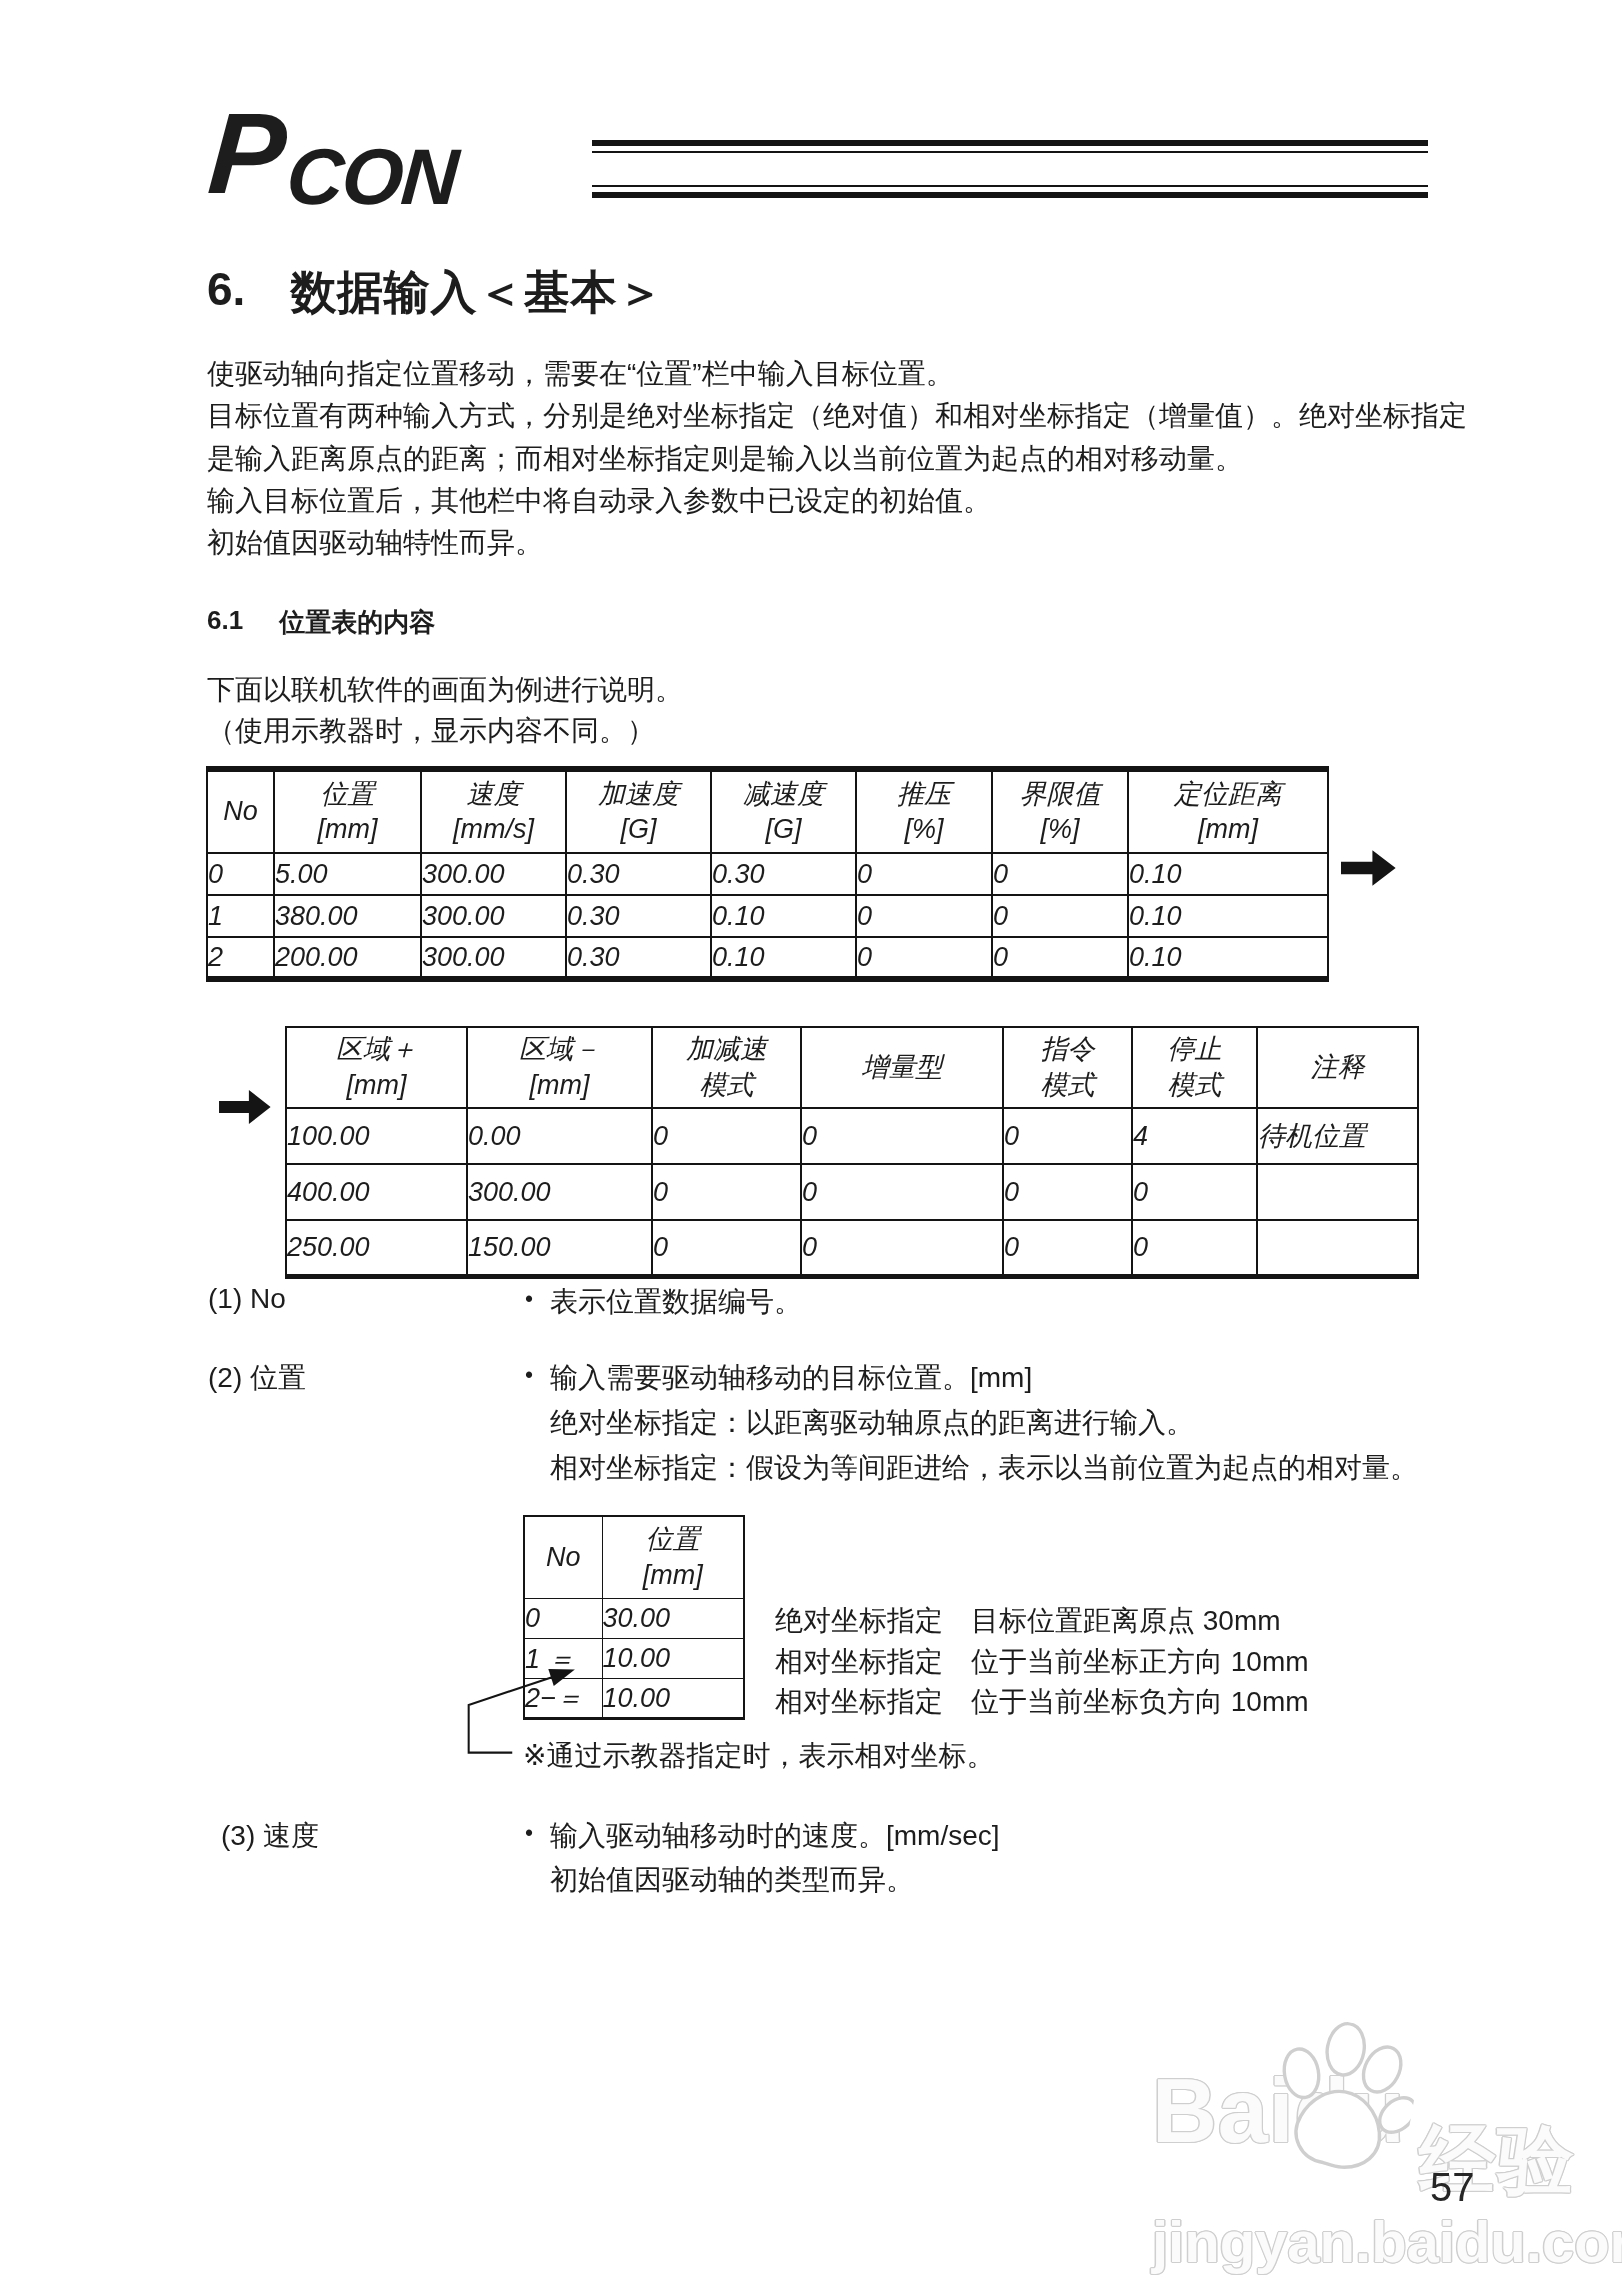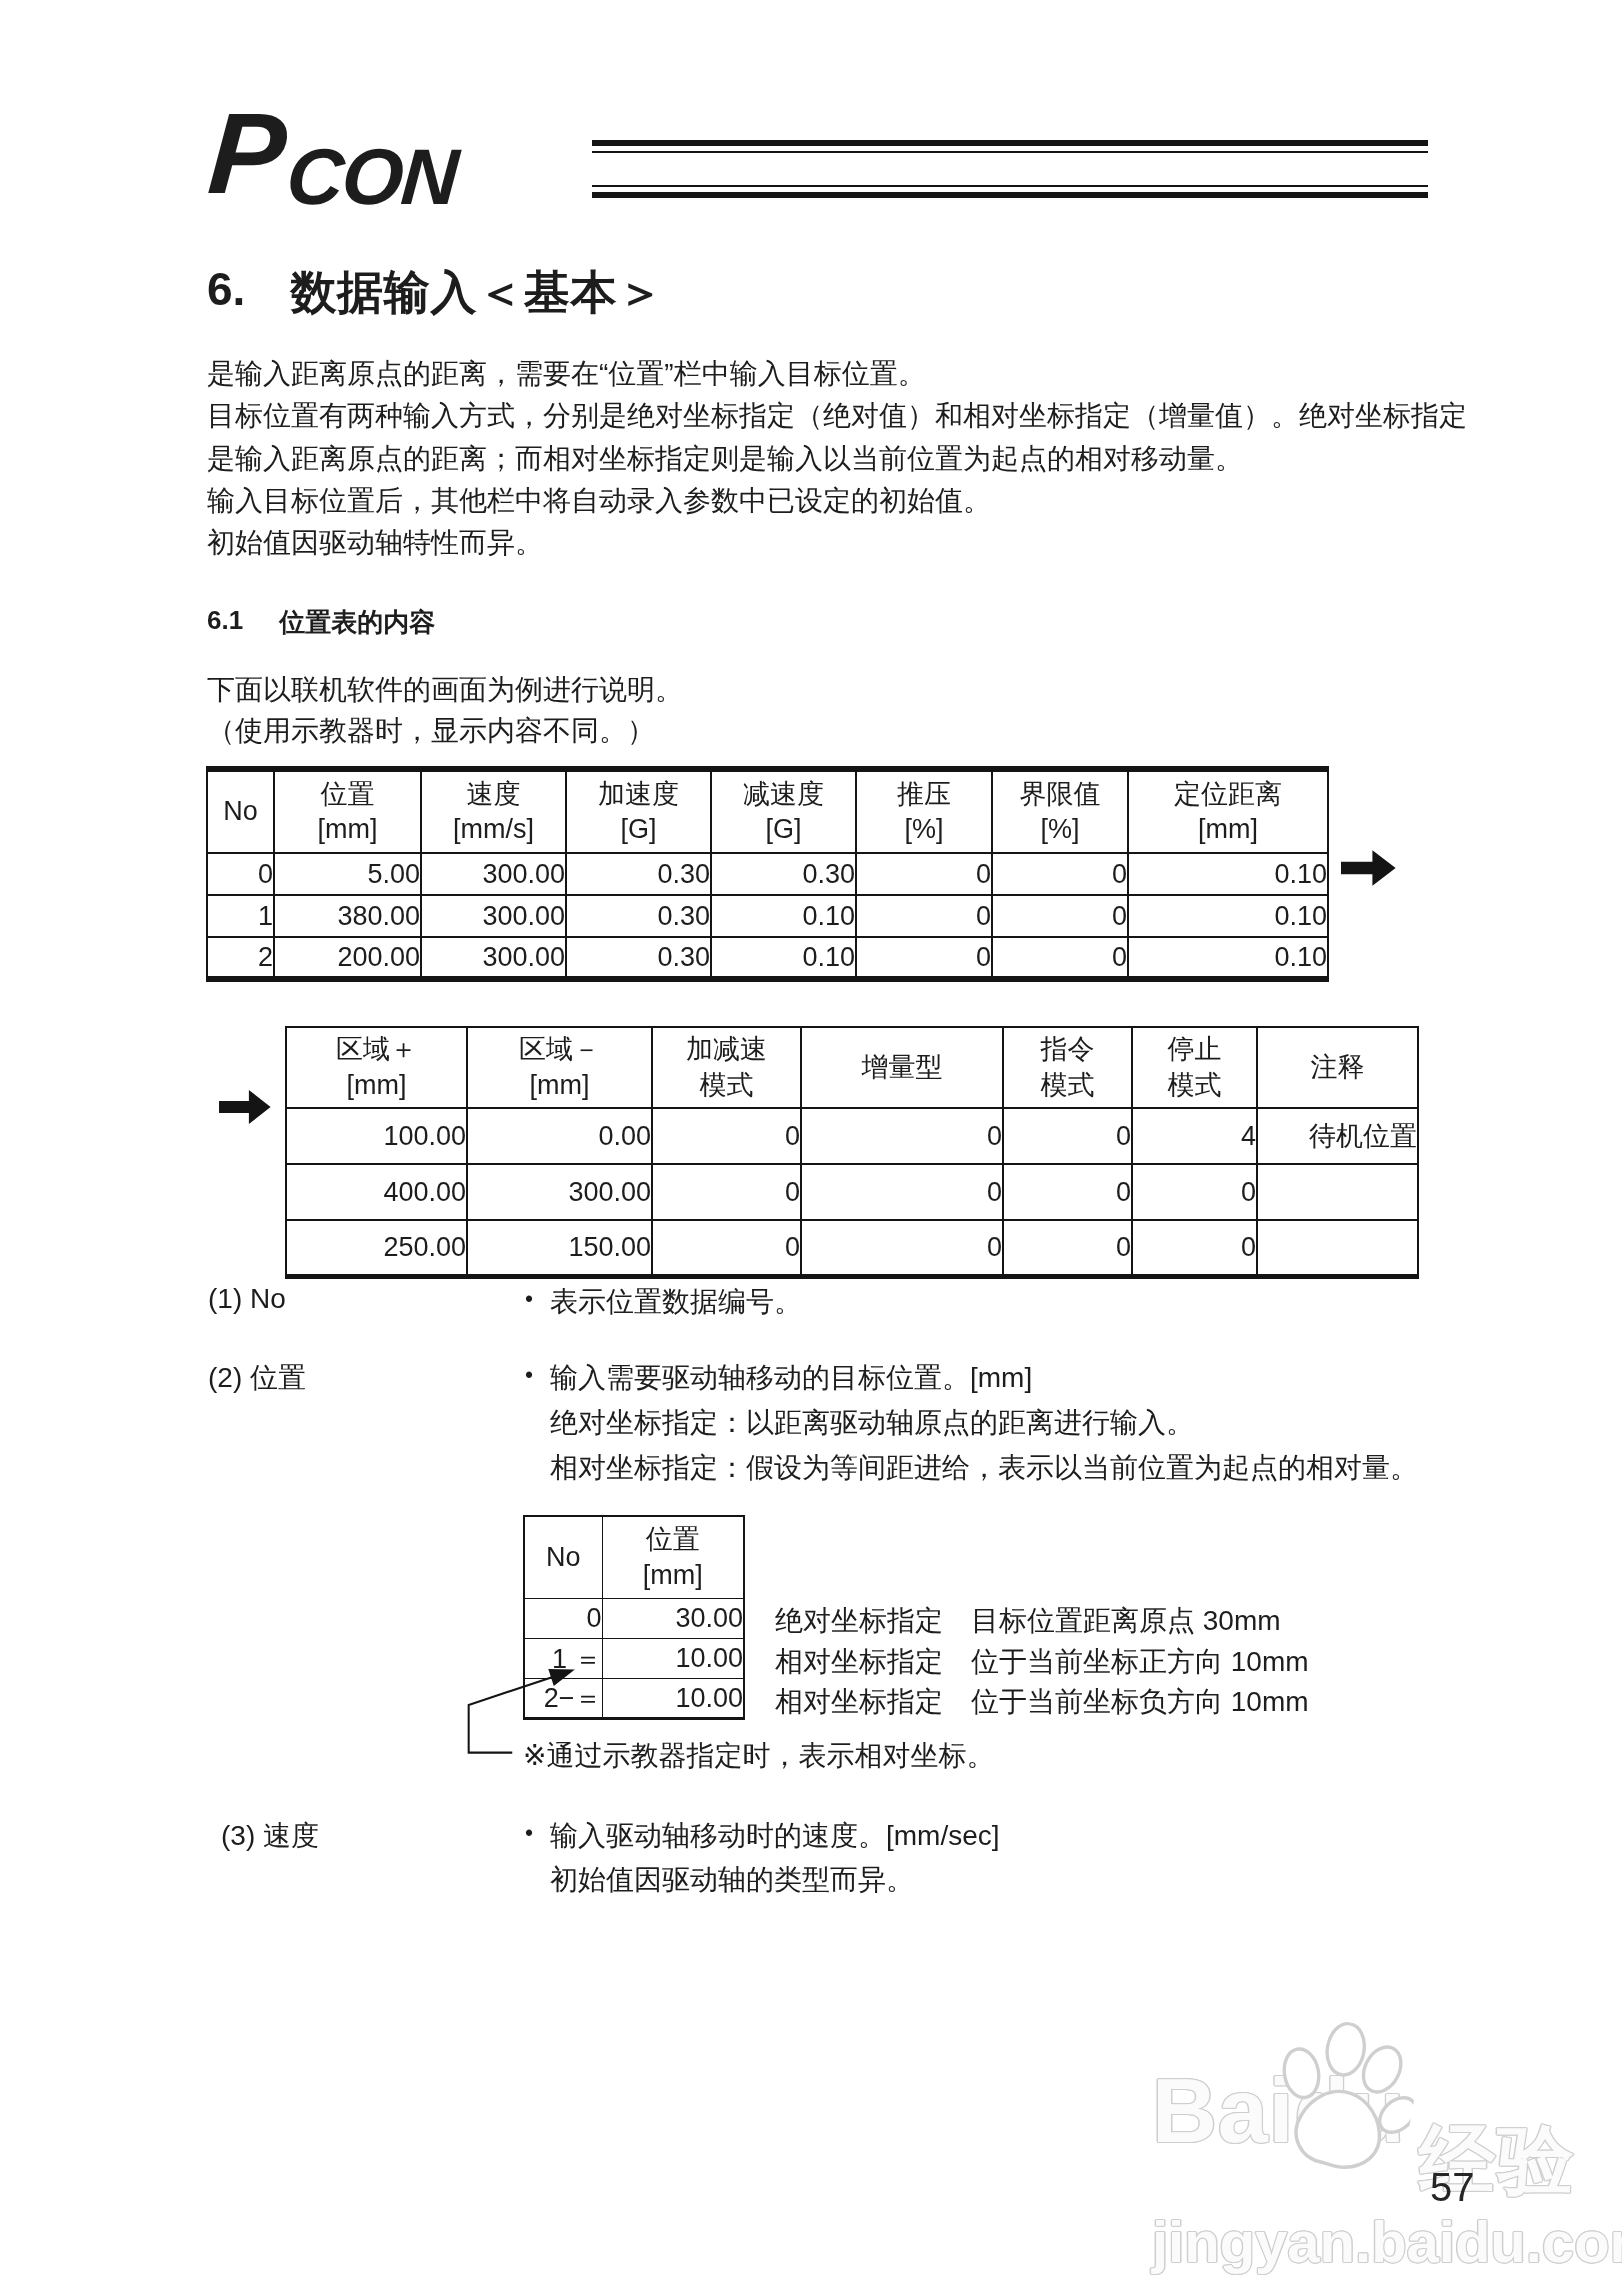--- a/index.html
+++ b/index.html
@@ -28,21 +28,21 @@
   .bodytxt { font-size:28px; line-height:1.18; white-space:nowrap; font-weight:500; }
   .il-0 { left:207px; top:357px; }
   .il-1 { left:207px; top:399px; }
   .il-2 { left:207px; top:442px; }
   .il-3 { left:207px; top:484px; }
   .il-4 { left:207px; top:526px; }
   .sl-0 { left:207px; top:673px; }
   .sl-1 { left:207px; top:714px; }
 
   
-  table { border-collapse:collapse; table-layout:fixed; text-align:right; }
+  table { border-collapse:collapse; table-layout:fixed; text-align:left;font-style:italic; }
   .dtable td, .dtable th { border:2px solid #141414; padding:0; font-weight:500; }
   .hcell { display:flex; flex-direction:column; justify-content:center; align-items:center; }
   .hcell div { line-height:1.3; }
 
   .t1 { left:206px; top:766px; width:1123px; font-size:27px;
         border:2.7px solid #141414; border-top-width:6.8px; border-bottom-width:6.8px; }
   .t1 .hcell { height:80px; }
   .t1 tbody tr { height:42px; }
 
   .t2 { left:285px; top:1026px; width:1133px; font-size:27px;
@@ -99,21 +99,21 @@
   <div class="logo-rule rule-a"></div>
   <div class="logo-rule rule-b"></div>
   <div class="logo-rule rule-c"></div>
   <div class="logo-rule rule-d"></div>
 
   <div class="abs h1">
     <span>6.</span>
     <span class="h1-text">数据输入＜基本＞</span>
   </div>
 
-  <div class="abs bodytxt il-0">是输入距离原点的距离，需要在“位置”栏中输入目标位置。</div>
+  <div class="abs bodytxt il-0">使驱动轴向指定位置移动，需要在“位置”栏中输入目标位置。</div>
   <div class="abs bodytxt il-1">目标位置有两种输入方式，分别是绝对坐标指定（绝对值）和相对坐标指定（增量值）。绝对坐标指定</div>
   <div class="abs bodytxt il-2">是输入距离原点的距离；而相对坐标指定则是输入以当前位置为起点的相对移动量。</div>
   <div class="abs bodytxt il-3">输入目标位置后，其他栏中将自动录入参数中已设定的初始值。</div>
   <div class="abs bodytxt il-4">初始值因驱动轴特性而异。</div>
 
   <div class="abs h2">
     <span>6.1</span>
     <span class="h2-text">位置表的内容</span>
   </div>
   <div class="abs bodytxt sl-0">下面以联机软件的画面为例进行说明。</div>

